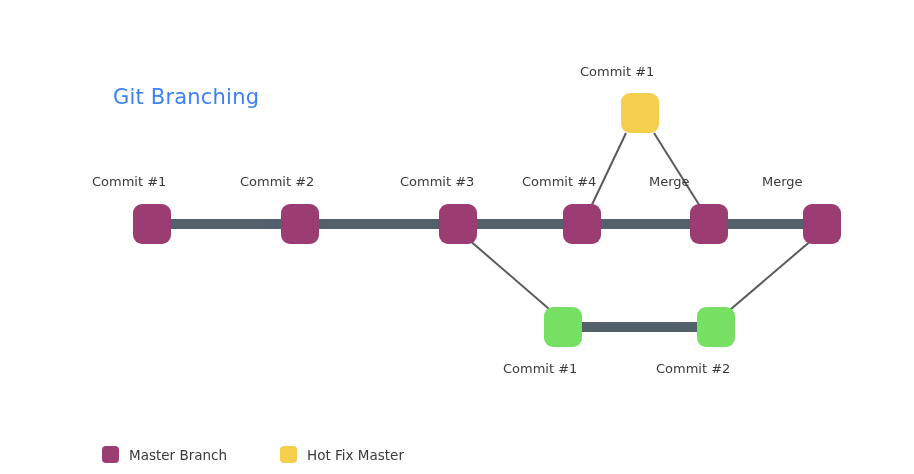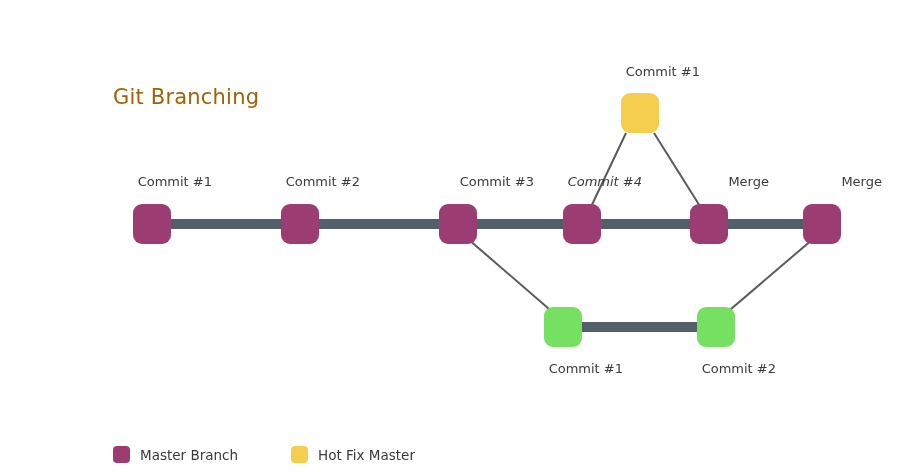--- a/index.html
+++ b/index.html
@@ -24,46 +24,46 @@
     width: 914px;
     height: 474px;
     pointer-events: none;
   }
   .title {
     position: absolute;
     left: 113px;
     top: 85px;
     font-size: 21px;
     letter-spacing: 0.2px;
-    color: #a16207;
+    color: #3b82f6;
     font-family: "DejaVu Sans", "Liberation Sans", sans-serif;
     white-space: nowrap;
   }
   .node {
     position: absolute;
     width: 38px;
     height: 40px;
     border-radius: 9px;
     z-index: 3;
   }
   .node.master  { background: #9b3c72; }
   .node.feature { background: #76e062; }
   .node.hotfix  { background: #f6ce4e; }
   .nlabel {
     position: absolute;
     font-size: 13px;
     color: #3a3a3a;
     white-space: nowrap;
-    text-align: right;
+    text-align: left;
     z-index: 4;
     font-family: "DejaVu Sans", "Liberation Sans", sans-serif;
   }
   .legend {
     position: absolute;
-    left: 113px;
+    left: 102px;
     top: 446px;
     display: flex;
     align-items: center;
     gap: 0;
   }
   .legend-item {
     display: flex;
     align-items: center;
     margin-right: 53px;
   }
@@ -104,24 +104,24 @@
     <line x1="654" y1="133" x2="703" y2="211" stroke="#5a5a5a" stroke-width="2"></line>
   </svg>
 
   <div class="node master" style="left:133px; top:204px;"></div>
   <div class="nlabel" style="left:92px; top:174px; width:120px;">Commit #1</div>
 
   <div class="node master" style="left:281px; top:204px;"></div>
   <div class="nlabel" style="left:240px; top:174px; width:120px;">Commit #2</div>
 
   <div class="node master" style="left:439px; top:204px;"></div>
-  <div class="nlabel" style="left:414px; top:174px; width:120px;">Commit #3</div>
+  <div class="nlabel" style="left:400px; top:174px; width:120px;">Commit #3</div>
 
   <div class="node master" style="left:563px; top:204px;"></div>
-  <div class="nlabel" style="left:522px; top:174px; width:120px;font-style:italic;">Commit #4</div>
+  <div class="nlabel" style="left:522px; top:174px; width:120px;">Commit #4</div>
 
   <div class="node master" style="left:690px; top:204px;"></div>
   <div class="nlabel" style="left:649px; top:174px; width:120px;">Merge</div>
 
   <div class="node master" style="left:803px; top:204px;"></div>
   <div class="nlabel" style="left:762px; top:174px; width:120px;">Merge</div>
 
   <div class="node feature" style="left:544px; top:307px;"></div>
   <div class="nlabel" style="left:503px; top:361px; width:120px;">Commit #1</div>
 

